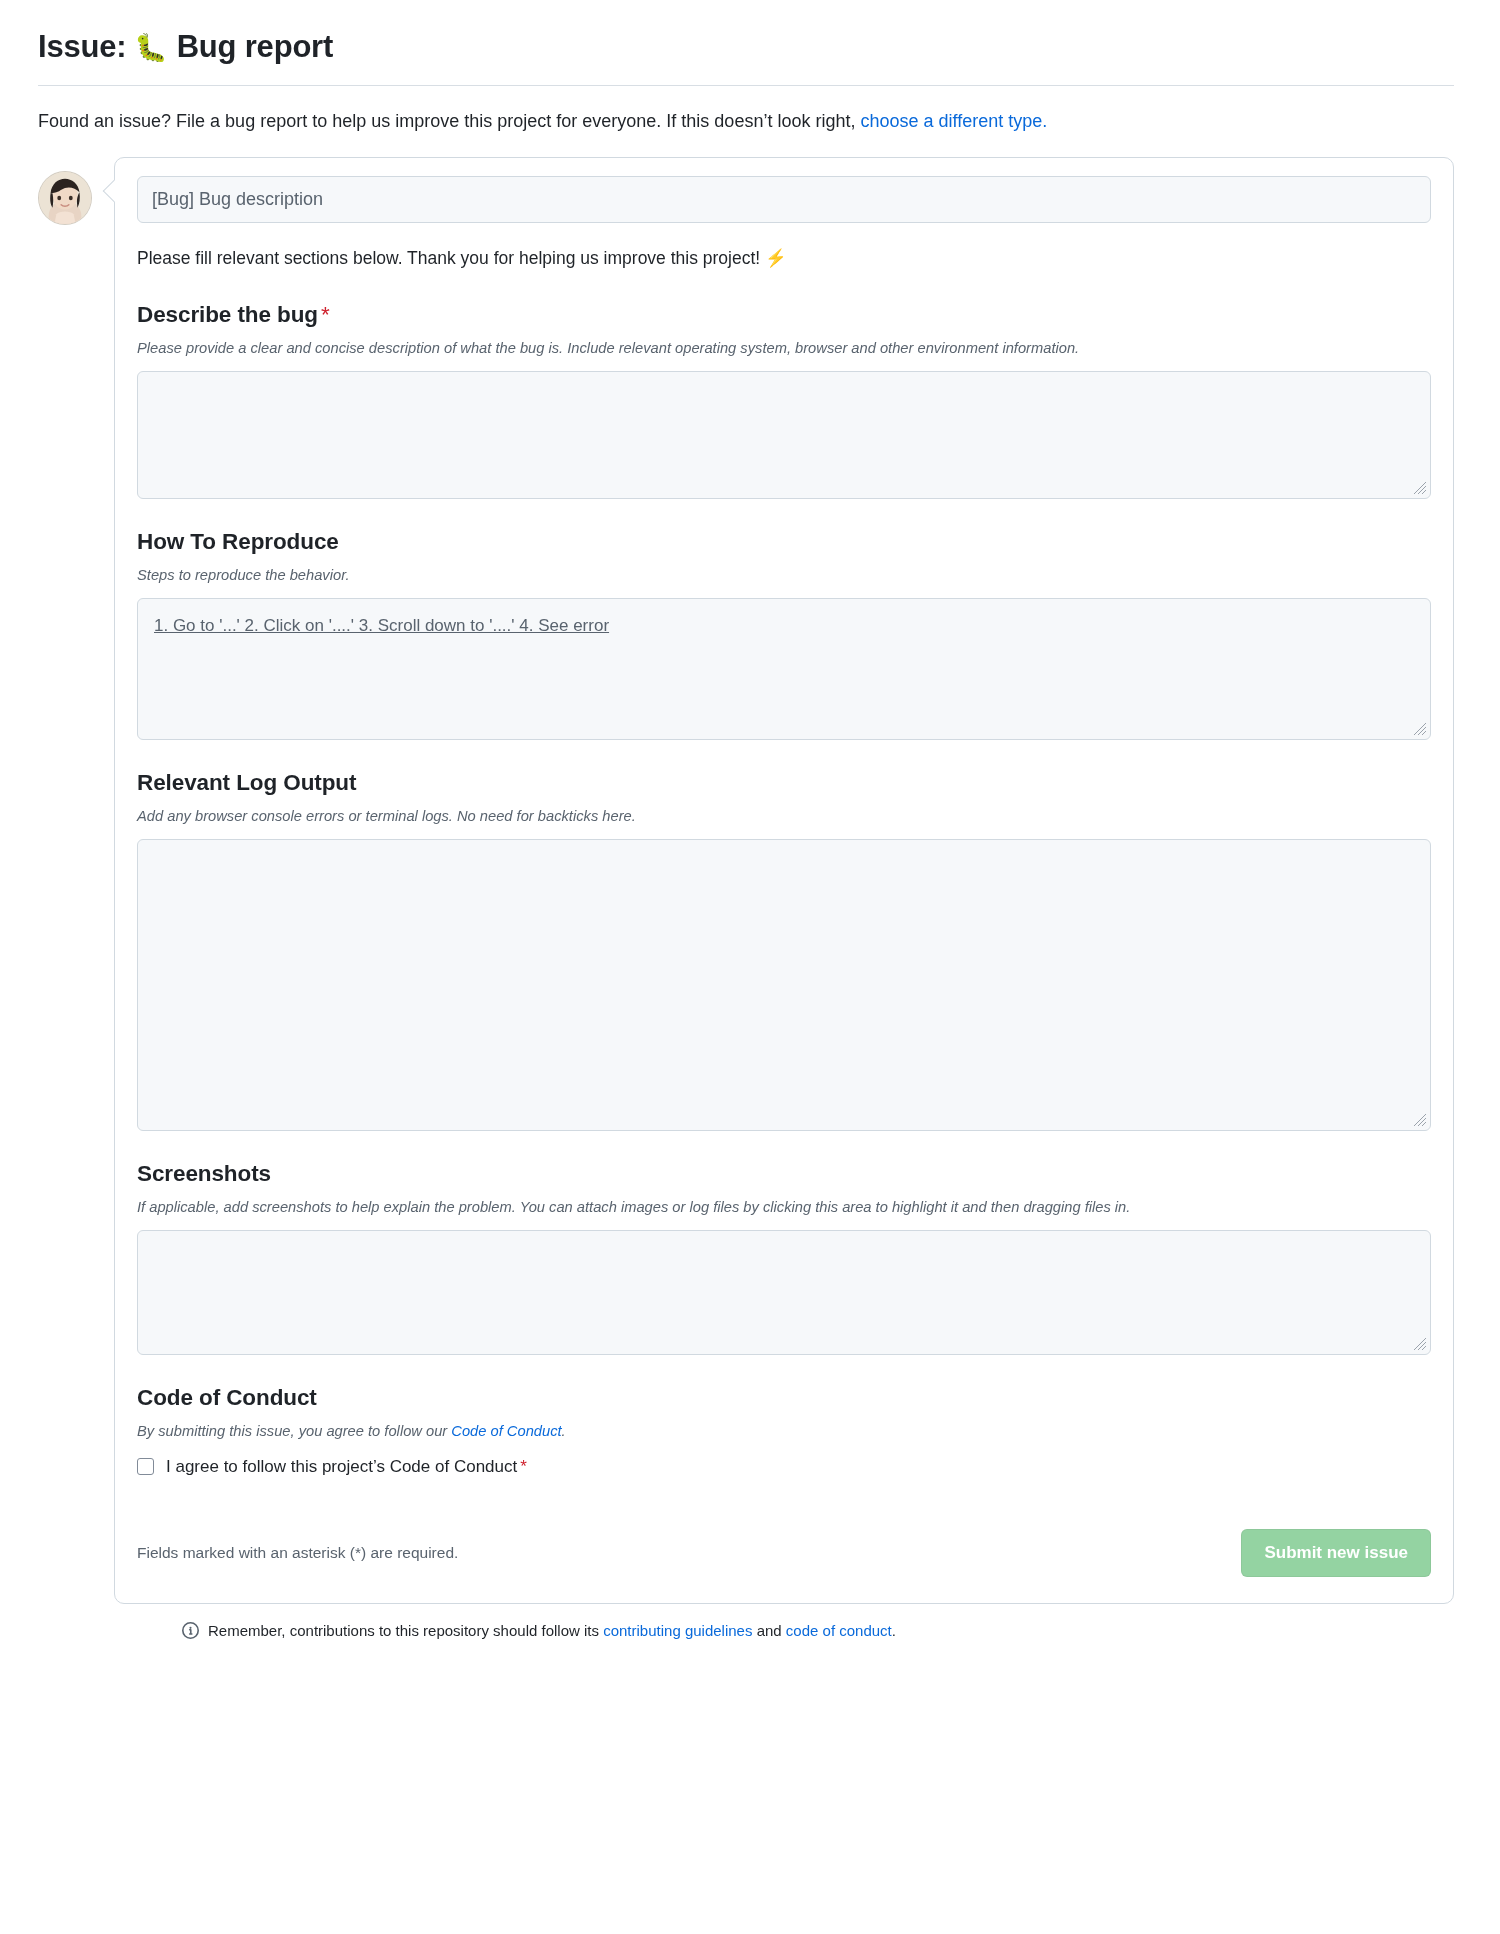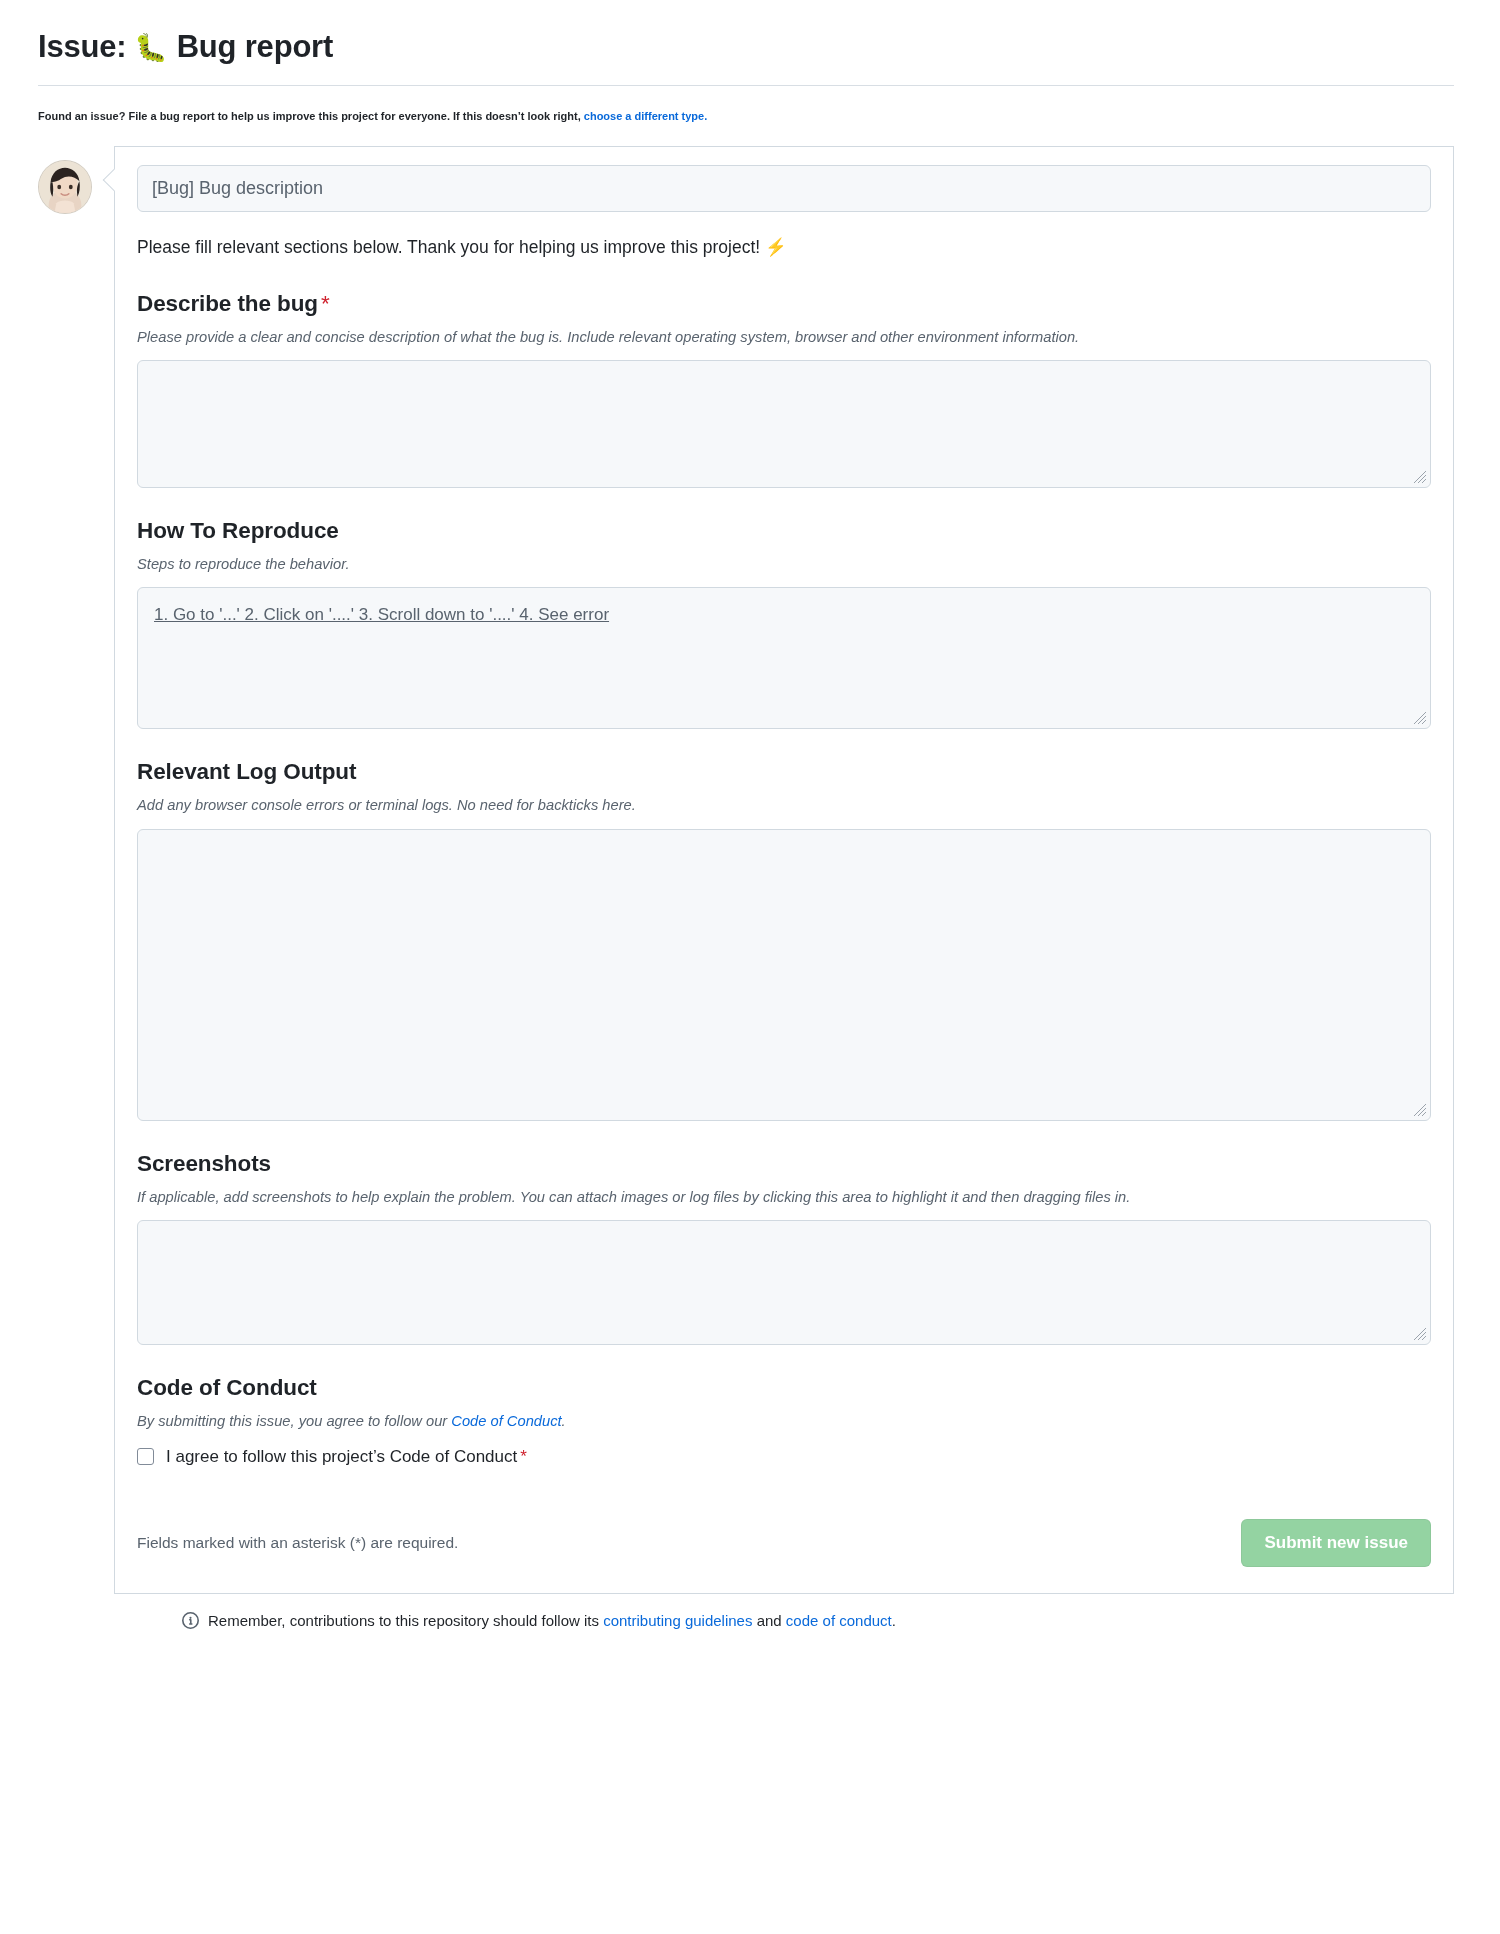--- a/index.html
+++ b/index.html
@@ -21,25 +21,24 @@
     margin: 10px 0 0 0;
     line-height: 1.25;
     color: #1f2328;
   }
   .title-emoji { font-size: 27px; }
   .title-divider {
     border: 0; border-top: 1px solid #d8dee4;
     margin: 18px 0 0 0;
   }
   .subtitle {
-    font-size: 11px;
+    font-size: 18px;
     line-height: 1.5;
     color: #1f2328;
     margin: 22px 0 0 0;
-    font-weight: bold;
   }
   a.link { color: #0969da; text-decoration: none; }
 
   
   .comment-row {
     display: flex;
     align-items: flex-start;
     margin-top: 22px;
   }
   .avatar {
@@ -60,21 +59,21 @@
     left: -8px; top: 26px;
     width: 16px; height: 16px;
     background: #ffffff;
     border-left: 1px solid #d1d9e0;
     border-bottom: 1px solid #d1d9e0;
     transform: rotate(45deg);
     z-index: 2;
   }
   .bubble {
     border: 1px solid #d1d9e0;
-    border-radius: 0;
+    border-radius: 10px;
     background: #ffffff;
     position: relative;
     z-index: 1;
     padding: 0 0 0 0;
   }
   .bubble-inner { padding: 18px 22px 0 22px; }
 
   
   .title-input {
     width: 100%;

